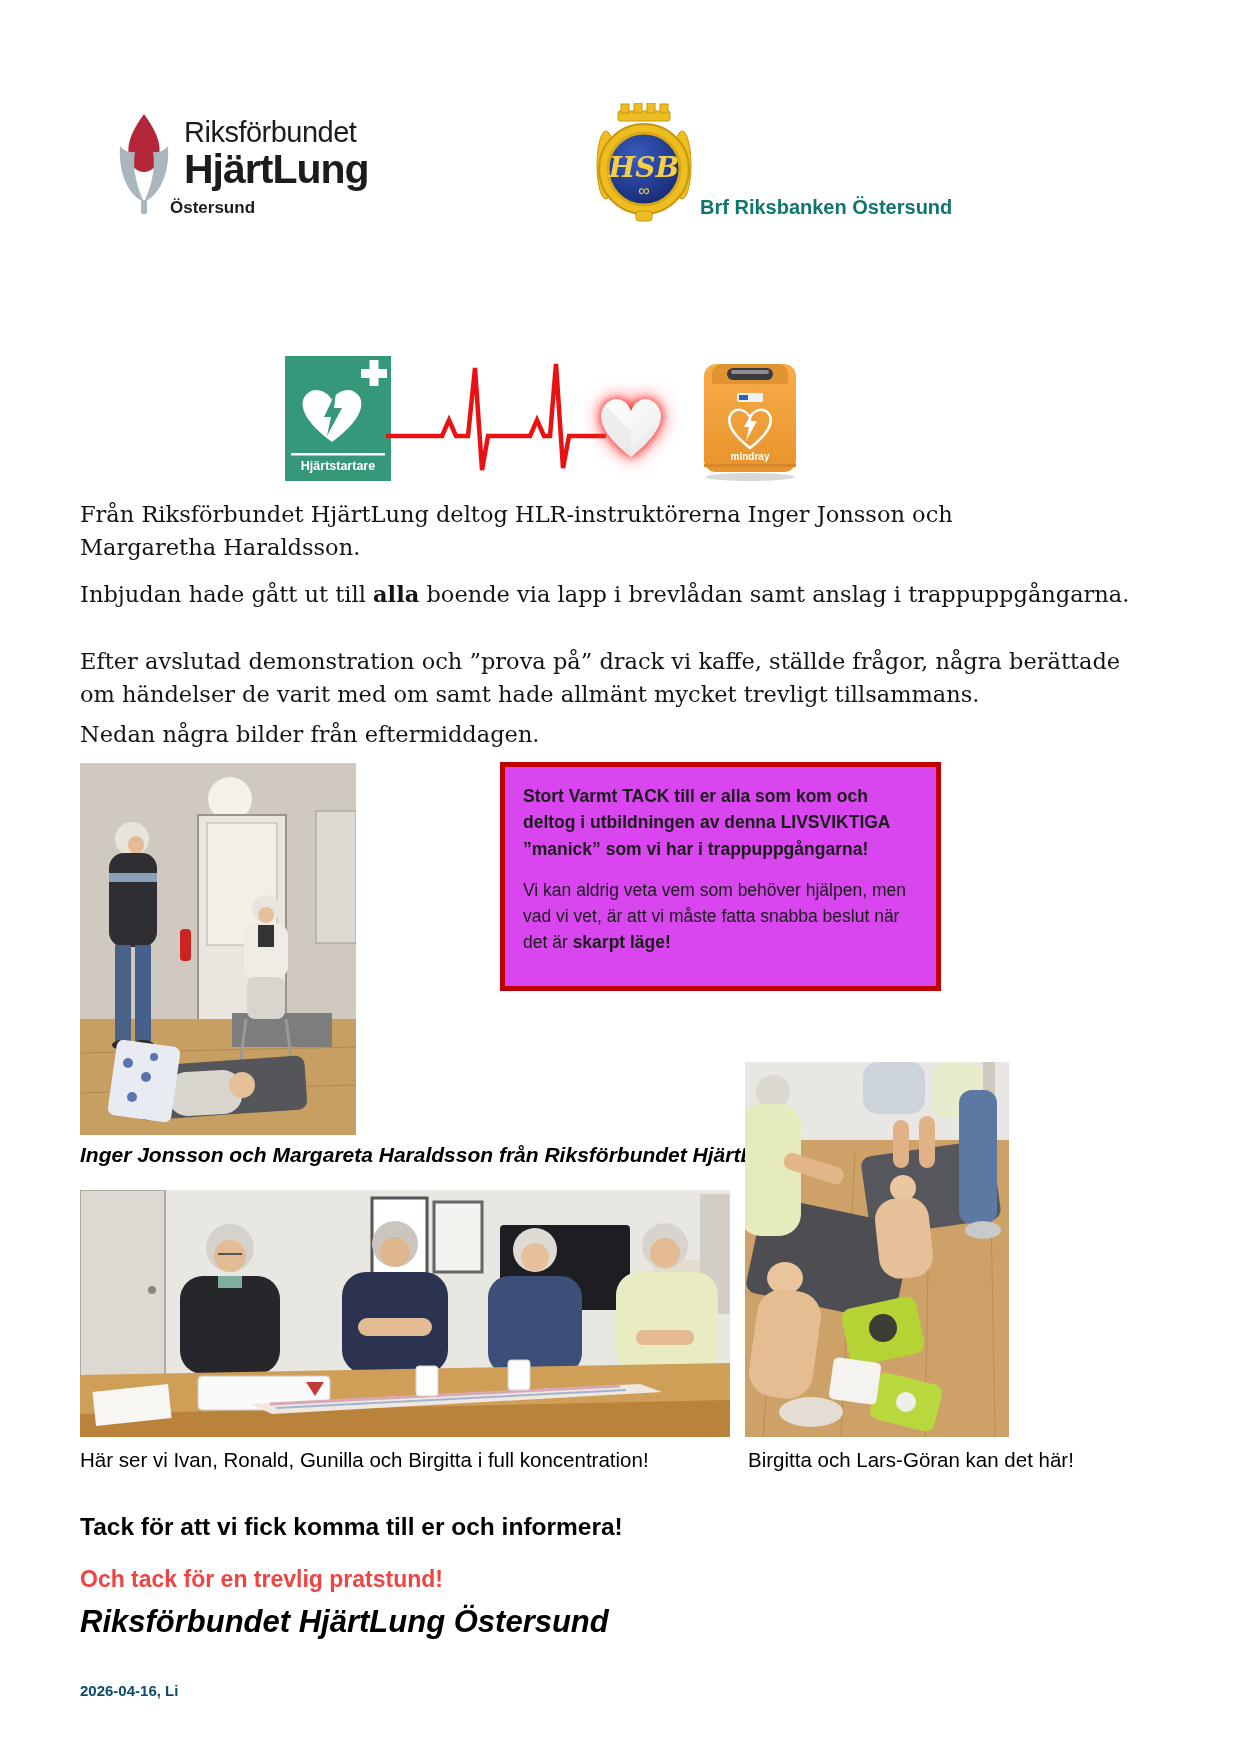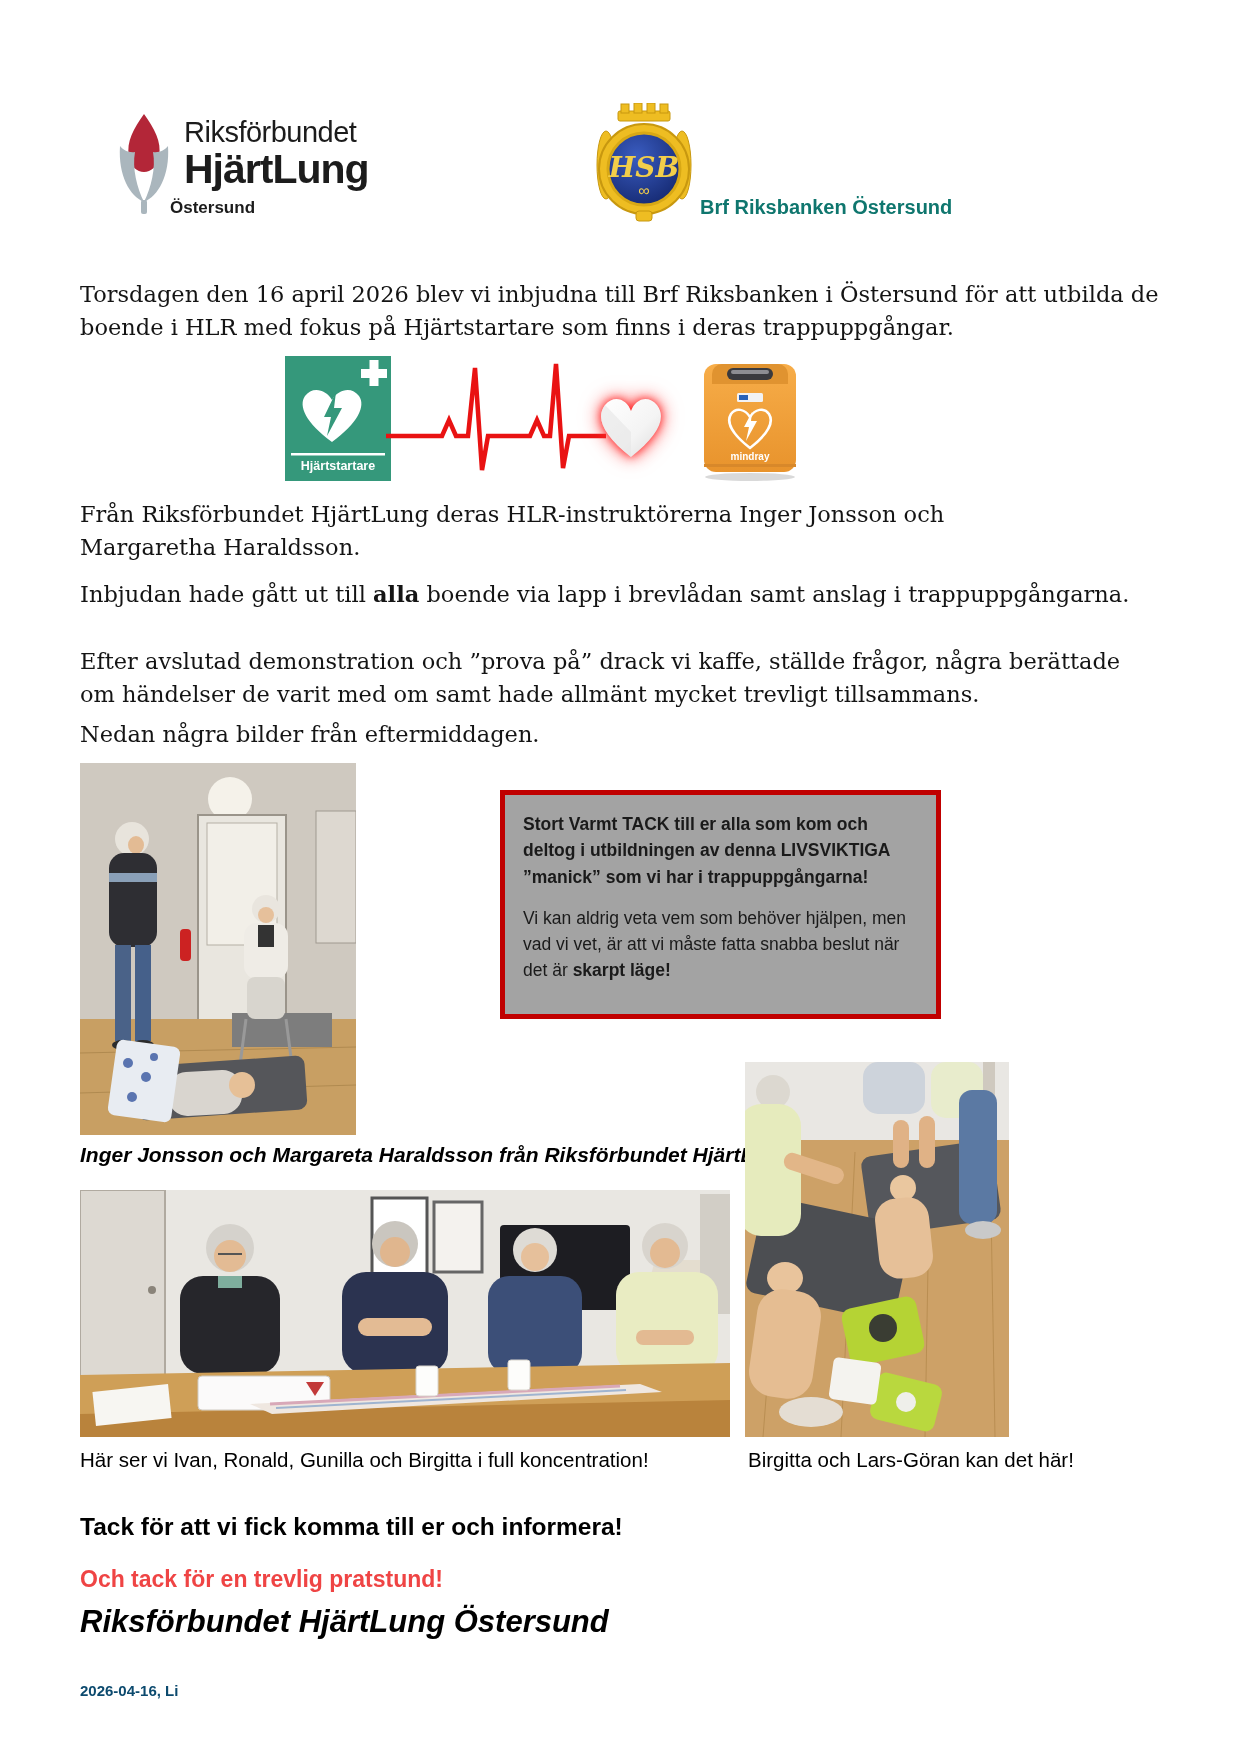--- a/index.html
+++ b/index.html
@@ -34,21 +34,21 @@
   
   .aed-sign  { left:285px; top:356px; width:106px; height:125px; }
   .ecg-wrap  { left:386px; top:358px; width:220px; height:115px; }
   .glow-heart{ left:590px; top:390px; width:82px; height:76px;
                filter: drop-shadow(0 0 5px rgba(255,30,30,.95)) drop-shadow(0 0 9px rgba(255,60,60,.75)); }
   .defib     { left:700px; top:360px; width:100px; height:122px; }
 
   
   .callout {
     left:500px; top:762px; width:441px; height:229px; box-sizing:border-box;
-    border:5px solid #C00000; background:#a3a3a3; padding:16px 18px 10px 18px;margin-top:28px;
+    border:5px solid #C00000; background:#d946ef; padding:16px 18px 10px 18px;
   }
   .callout .c1 { margin:0 0 15px 0; font-size:17.5px; line-height:1.5; font-weight:bold; color:#1a1a1a; }
   .callout .c2 { margin:0; font-size:17.5px; line-height:1.5; color:#1a1a1a; }
   .callout .c2 b { font-weight:bold; }
 
   
   .photo { display:block; }
   .photo-1 { left:80px;  top:763px;  width:276px; height:372px; }
   .photo-2 { left:80px;  top:1190px; width:650px; height:247px; }
   .photo-3 { left:745px; top:1062px; width:264px; height:375px; }
@@ -100,21 +100,20 @@
 
     <circle cx="48" cy="66" r="45" fill="#EEBD22" stroke="#C8980F" stroke-width="2"></circle>
     <circle cx="48" cy="66" r="36" fill="url(#hsbg)" stroke="#D8A815" stroke-width="3"></circle>
 
     <text x="48" y="74" text-anchor="middle" font-family="DejaVu Serif, serif" font-style="italic" font-weight="bold" font-size="28" fill="#F2CE4A">HSB</text>
     <text x="48" y="93" text-anchor="middle" font-size="16" fill="#F2CE4A">∞</text>
     <rect x="40" y="108" width="16" height="10" rx="3" fill="#EEBD22" stroke="#C8980F"></rect>
   </svg>
   <div class="abs hsb-label">Brf Riksbanken Östersund</div>
 
-  <div class="abs serif-p p-intro">Torsdagen den 16 april 2026 blev vi inbjudna till Brf Riksbanken i Östersund för att utbilda de boende i HLR med fokus på Hjärtstartare som finns i deras trappuppgångar.</div>
 
   <svg class="abs aed-sign" viewBox="0 0 106 125">
     <rect width="106" height="125" fill="#35987B"></rect>
     <g>
       <rect x="76" y="13" width="26" height="9" fill="#ffffff"></rect>
       <rect x="84.5" y="4" width="9" height="26" fill="#ffffff"></rect>
     </g>
     <g>
       <path d="M47,86 C21,67 13,50 20,40 C27,30 41,33 47,44 C53,33 67,30 74,40 C81,50 73,67 47,86 Z" fill="#ffffff"></path>
       <polygon points="51,36 39,61 46,61 42,80 57,52 49,52" fill="#35987B"></polygon>
@@ -152,21 +151,21 @@
     <rect x="27" y="8" width="46" height="12" rx="6" fill="#3A3A3E"></rect>
     <rect x="31" y="10" width="38" height="4" rx="2" fill="#8D8D92"></rect>
     <rect x="37" y="33" width="26" height="9" rx="1.5" fill="#F2F2F4"></rect>
     <rect x="39" y="35" width="9" height="5" fill="#2A62B8"></rect>
     <path d="M50,88 C32,74 26,62 31,54 C36,47 45,49 50,57 C55,49 64,47 69,54 C74,62 68,74 50,88 Z" fill="none" stroke="#ffffff" stroke-width="2.5"></path>
     <polygon points="52,52 44,67 49,67 46,81 57,61 51,61" fill="#ffffff"></polygon>
     <text x="50" y="100" text-anchor="middle" font-family="Liberation Sans, sans-serif" font-size="10" font-weight="bold" fill="#ffffff">mindray</text>
     <rect x="4" y="104" width="92" height="3" fill="#D8882A"></rect>
   </svg>
 
-  <div class="abs serif-p p-instructors">Från Riksförbundet HjärtLung deras HLR-instruktörerna Inger Jonsson och Margaretha Haraldsson.</div>
+  <div class="abs serif-p p-instructors">Från Riksförbundet HjärtLung deltog HLR-instruktörerna Inger Jonsson och Margaretha Haraldsson.</div>
 
   <div class="abs serif-p p-invitation">
     <span>Inbjudan hade gått ut till </span><b>alla</b><span> boende via lapp i brevlådan samt anslag i trappuppgångarna.</span>
   </div>
 
   <div class="abs serif-p p-afterdemo">Efter avslutad demonstration och ”prova på” drack vi kaffe, ställde frågor, några berättade om händelser de varit med om samt hade allmänt mycket trevligt tillsammans.</div>
   <div class="abs serif-p p-photosintro">Nedan några bilder från eftermiddagen.</div>
 
   <svg class="abs photo photo-1" viewBox="0 0 276 372">
     <rect width="276" height="372" fill="#CFC9C0"></rect>

